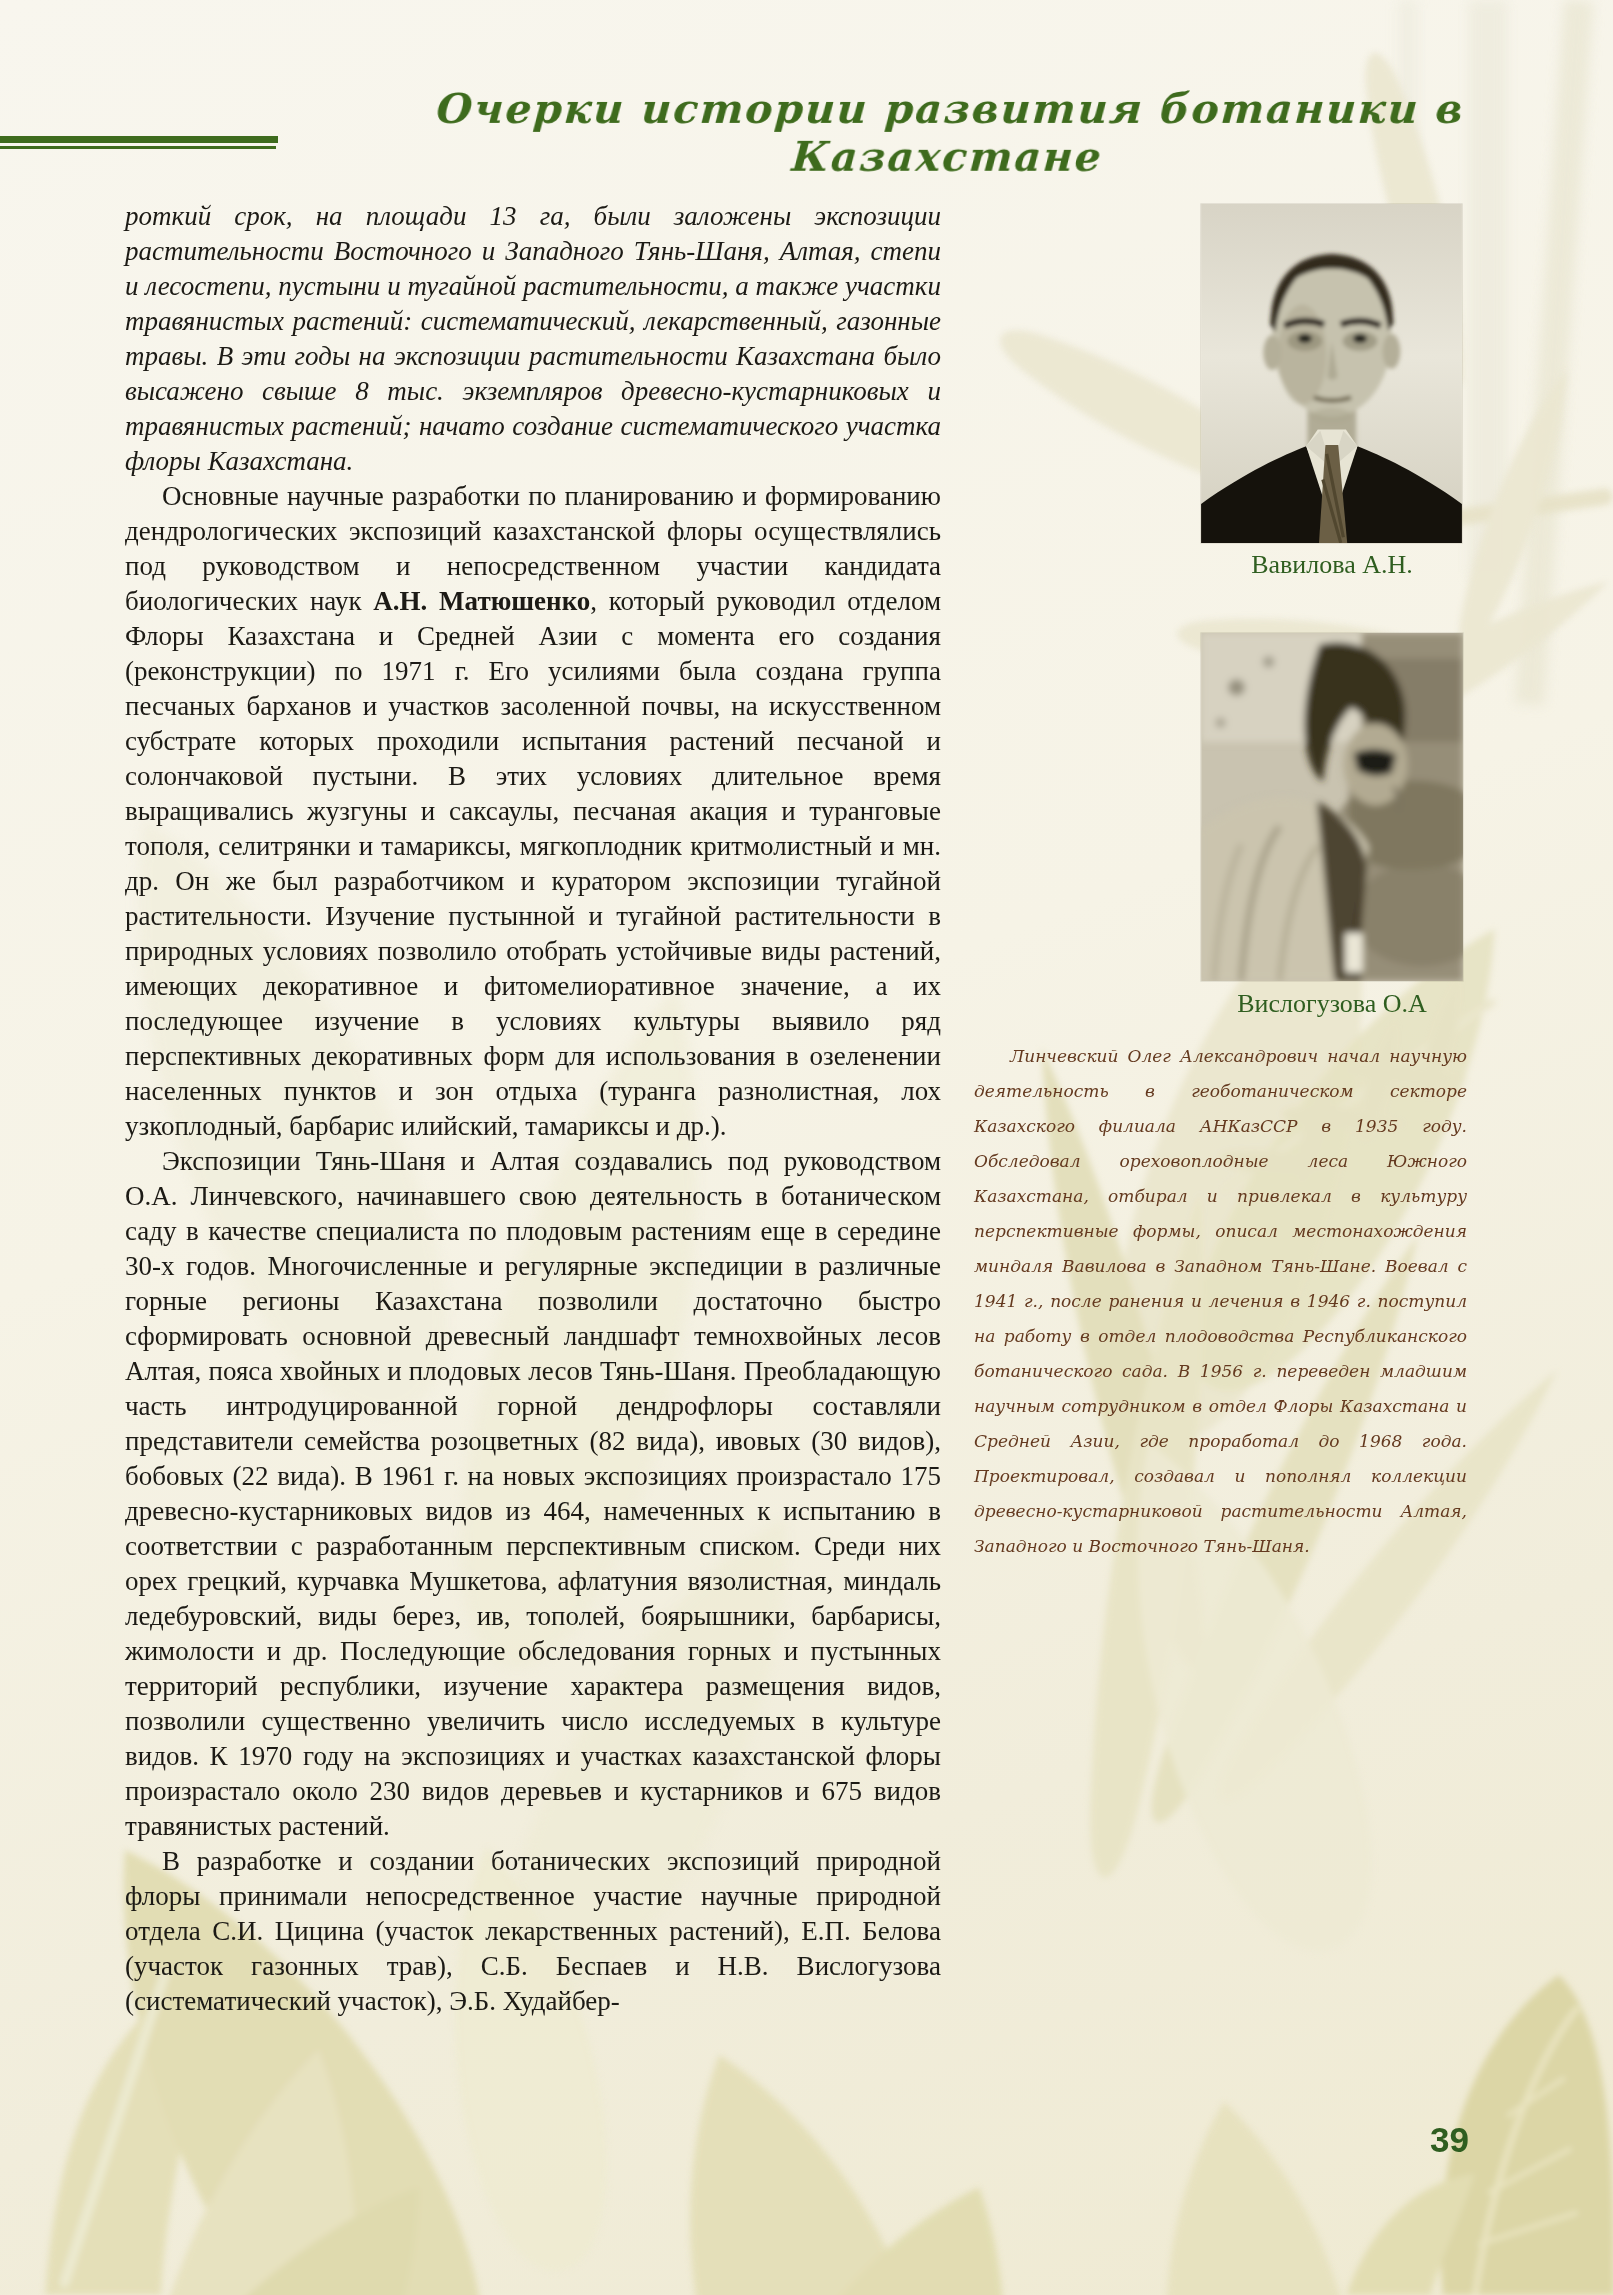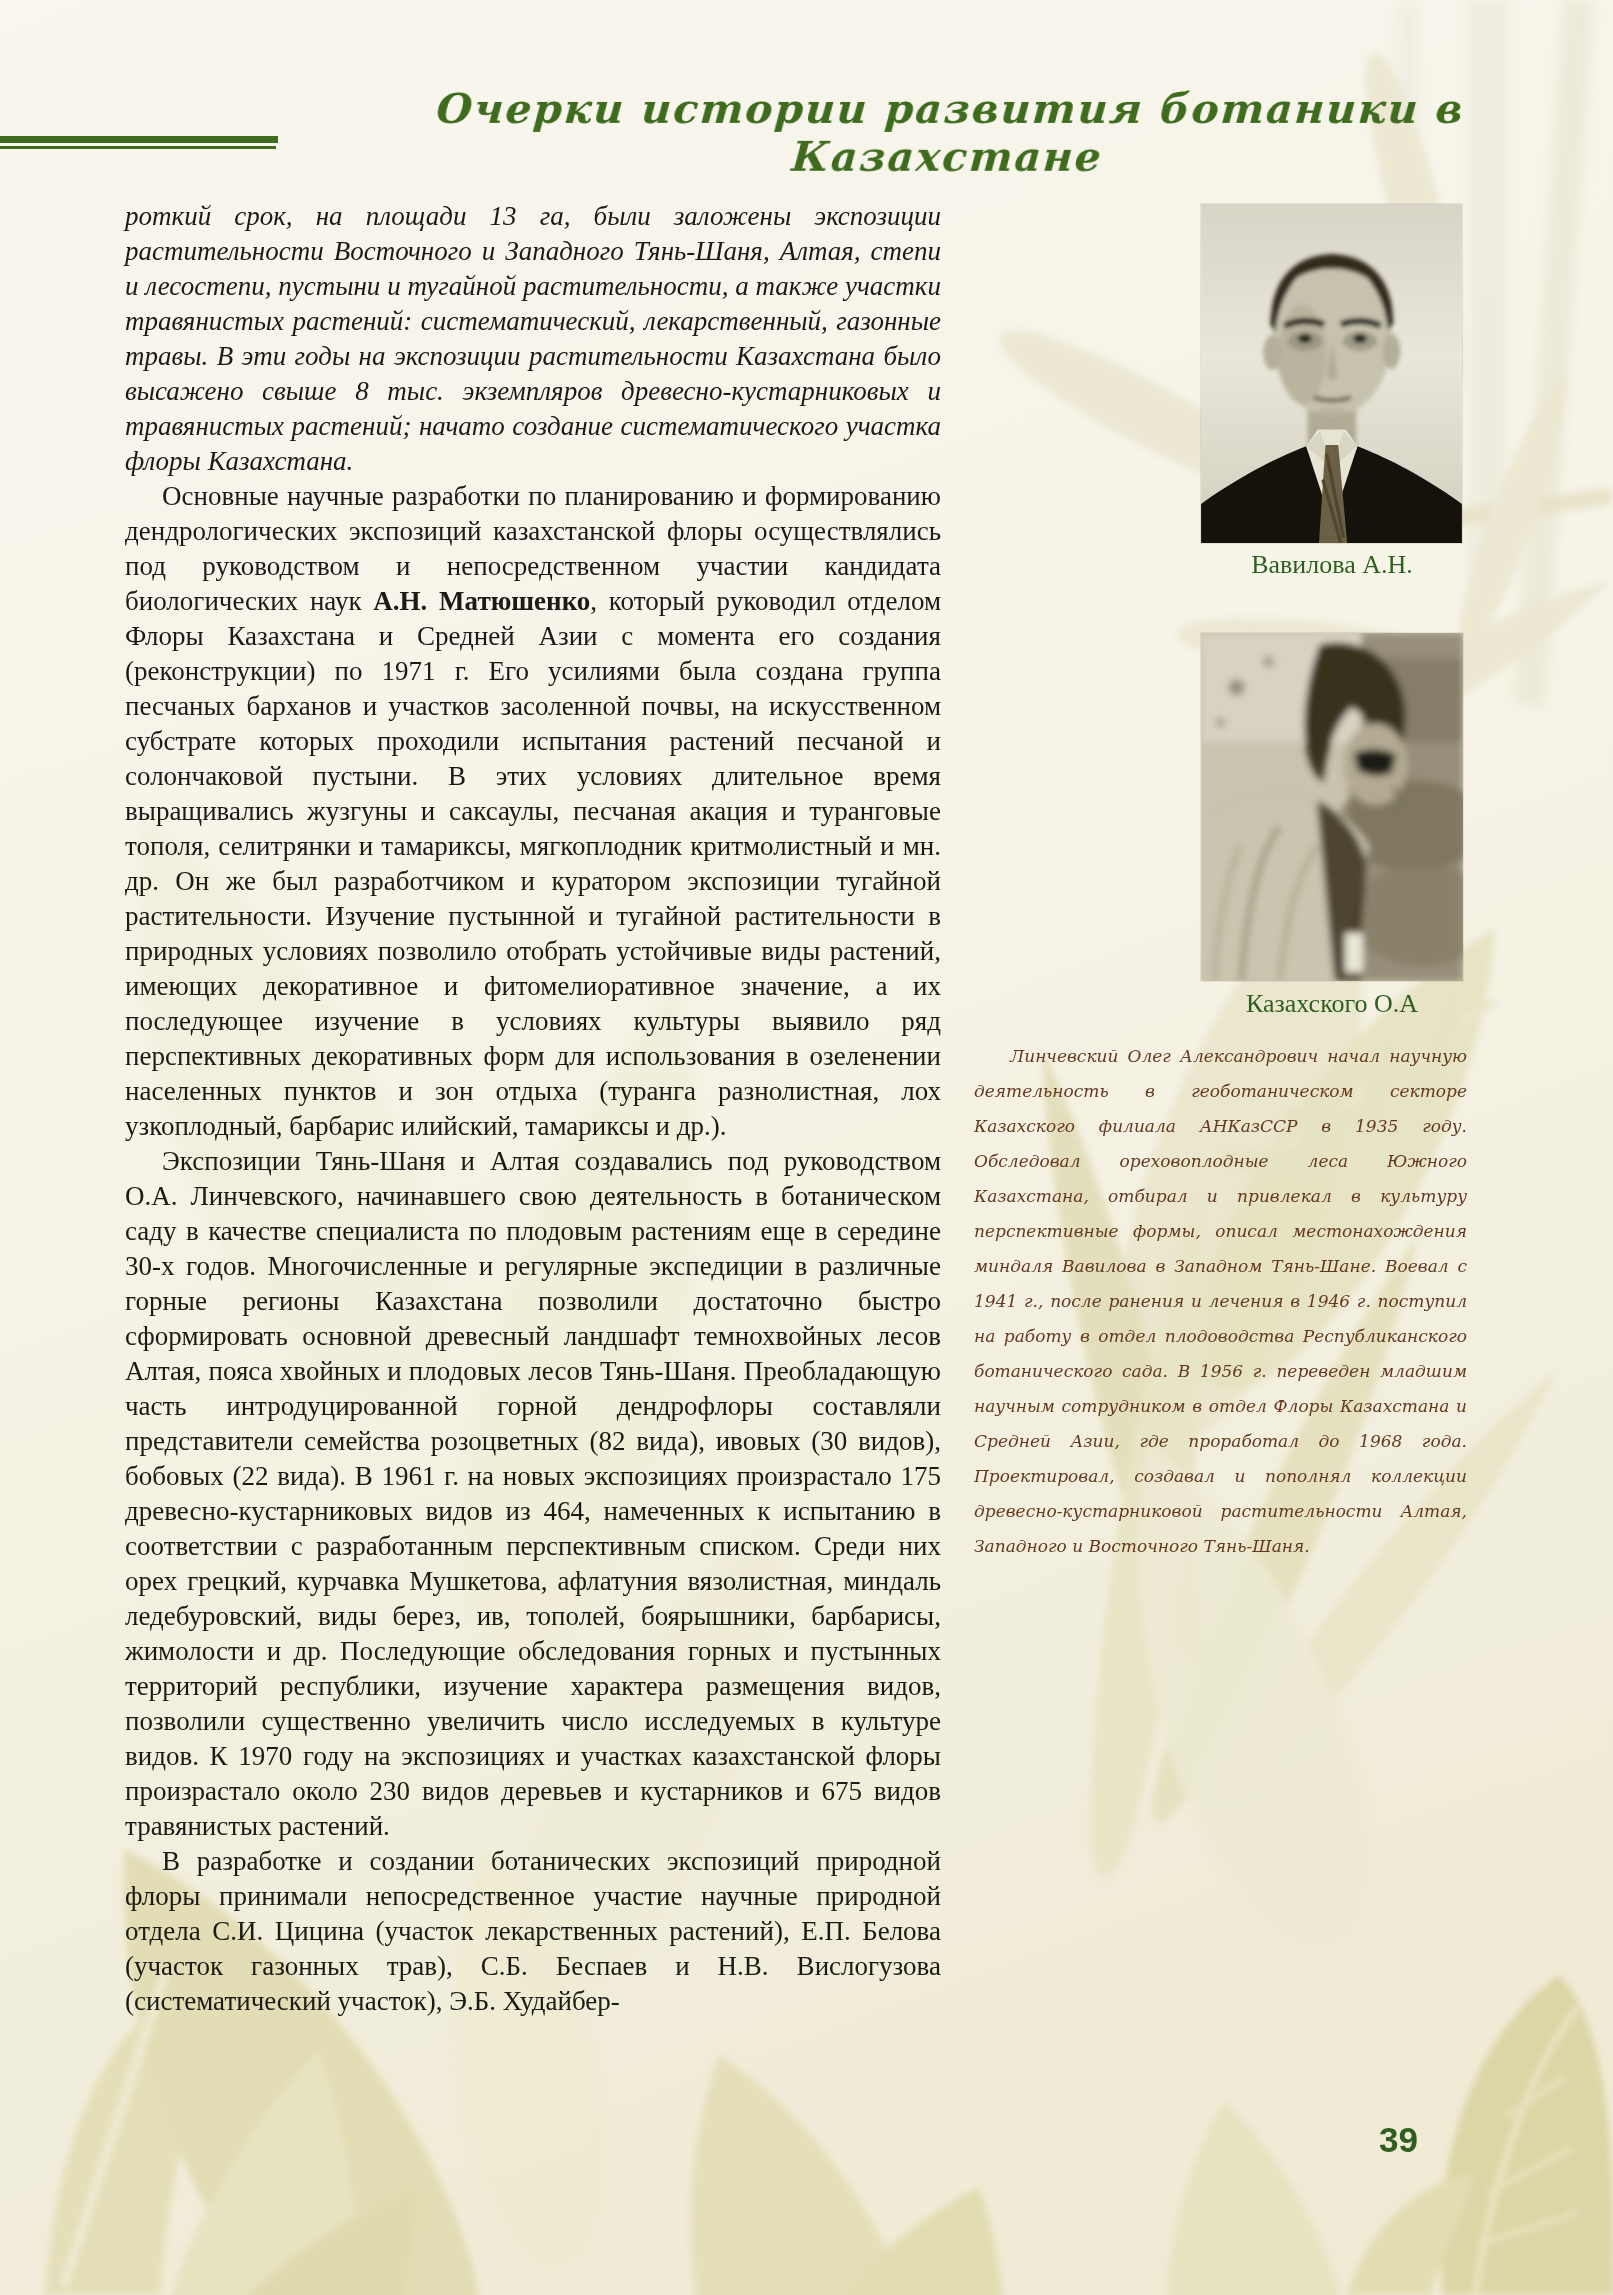--- a/index.html
+++ b/index.html
@@ -42,21 +42,21 @@
   .caption-1{top:550px;}
   .caption-2{top:989px;}
   .bio{
     position:absolute;left:974px;top:1039px;width:493px;
     font-family:"DejaVu Serif", serif;
     font-style:italic;font-size:17px;line-height:35px;
     color:var(--bio-brown,#64391f);
     text-align:justify;text-indent:36px;
   }
   .page-number{
-    position:absolute;left:1379px;top:2120px;width:90px;text-align:left;
+    position:absolute;left:1379px;top:2120px;width:90px;text-align:right;
     font-family:"Liberation Sans", sans-serif;font-weight:bold;
     font-size:35px;color:var(--caption-green,#2f5e20);
   }
 </style>
 </head>
 <body>
 
 <div class="page">
 
   <svg class="bg-decor" viewBox="0 0 2516 3579" xmlns="http://www.w3.org/2000/svg" aria-hidden="true">
@@ -212,20 +212,20 @@
         <path d="M300 240 q14 18 6 40" stroke="#7c7460" stroke-width="8" fill="none" opacity="0.8"></path>
         <path d="M0 543 L0 305 C45 272 95 252 145 258 C195 266 242 294 262 334 C242 424 232 482 236 543 Z" fill="#cbc4ae"></path>
         <path d="M62 543 C72 422 92 342 122 302" stroke="#8f8870" stroke-width="10" fill="none" opacity="0.6"></path>
         <path d="M122 543 C132 442 152 372 182 332" stroke="#9a9278" stroke-width="8" fill="none" opacity="0.5"></path>
         <path d="M20 543 C26 450 40 380 62 330" stroke="#a59d85" stroke-width="9" fill="none" opacity="0.5"></path>
         <path d="M180 262 C222 284 252 322 258 362 C252 432 246 490 250 543 L208 543 C198 450 190 352 180 262 Z" fill="#3f3624" opacity="0.9"></path>
         <rect x="224" y="468" width="28" height="62" fill="#eae6d6"></rect>
       </g>
     </svg>
   </figure>
-  <figcaption class="caption caption-2">Казахского О.А</figcaption>
+  <figcaption class="caption caption-2">Вислогузова О.А</figcaption>
 
   <div class="bio">Линчевский Олег Александрович начал научную деятельность в геоботаническом секторе Казахского филиала АНКазССР в 1935 году. Обследовал ореховоплодные леса Южного Казахстана, отбирал и привлекал в культуру перспективные формы, описал местонахождения миндаля Вавилова в Западном Тянь-Шане. Воевал с 1941 г., после ранения и лечения в 1946 г. поступил на работу в отдел плодоводства Республиканского ботанического сада. В 1956 г. переведен младшим научным сотрудником в отдел Флоры Казахстана и Средней Азии, где проработал до 1968 года. Проектировал, создавал и пополнял коллекции древесно-кустарниковой растительности Алтая, Западного и Восточного Тянь-Шаня.</div>
 
   <div class="page-number">39</div>
 
 </div>
 
 
 </body></html>

